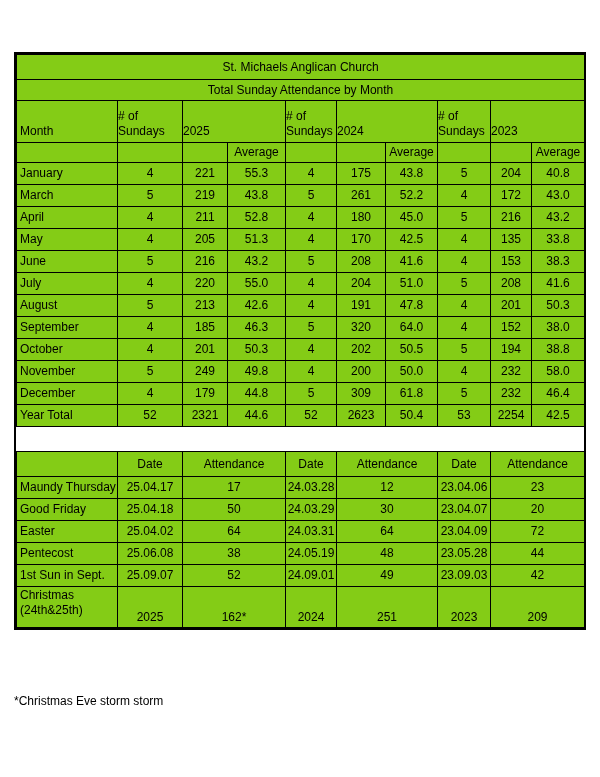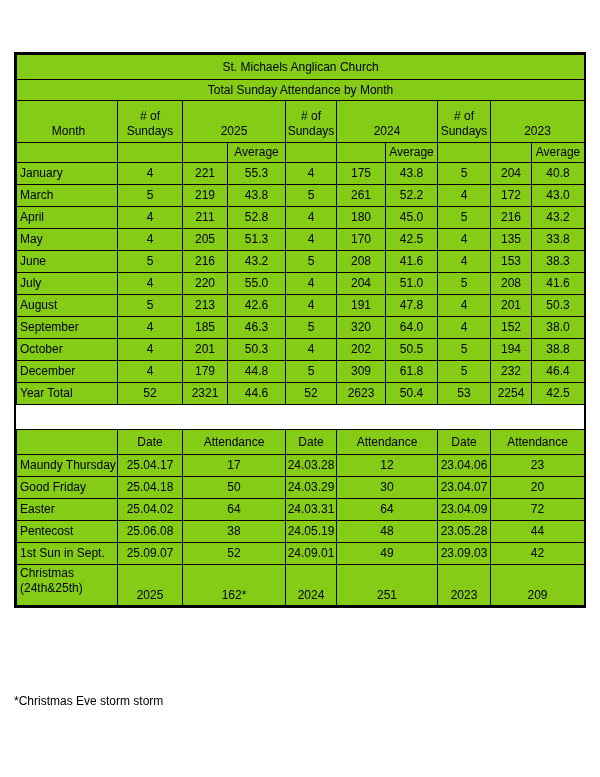--- a/index.html
+++ b/index.html
@@ -12,22 +12,22 @@
     position:absolute;left:14px;top:52px;width:572px;
     border:2px solid #000;background:#84cc16;box-sizing:border-box;
   }
   table.grid{border-collapse:collapse;table-layout:fixed;width:100%;}
   .grid td{
     border:1px solid #000;overflow:hidden;white-space:nowrap;
     padding:0;vertical-align:middle;line-height:1.25;
   }
   .r-title td{height:24px;text-align:center;font-size:12px;}
   .r-title2 td{height:20px;text-align:center;}
-  .r-head td{height:38px;vertical-align:bottom;text-align:center;white-space:normal;padding-bottom:3px;}
-  .r-head td.h-month{text-align:center;padding-left:3px;}
+  .r-head td{height:38px;vertical-align:bottom;text-align:left;white-space:normal;padding-bottom:3px;}
+  .r-head td.h-month{text-align:left;padding-left:3px;}
   .r-avg td{height:19px;text-align:center;}
   .m-body tr{height:22px;}
   .s-body tr{height:22px;}
   .c-label{text-align:left;padding-left:3px !important;}
   .c-num{text-align:center;}
   .spacer{height:24px;background:#fff;}
   .s-head td{height:24px;text-align:center;}
   .r-xmas{height:41px;}
   .r-xmas .xmas-label{vertical-align:top;padding-top:1px;}
   .r-xmas .c-num{vertical-align:bottom;padding-bottom:2px;}
@@ -184,20 +184,32 @@
             <td class="c-num">201</td>
             <td class="c-num">50.3</td>
             <td class="c-num">4</td>
             <td class="c-num">202</td>
             <td class="c-num">50.5</td>
             <td class="c-num">5</td>
             <td class="c-num">194</td>
             <td class="c-num">38.8</td>
           </tr>
           <tr>
+            <td class="c-label">November</td>
+            <td class="c-num">5</td>
+            <td class="c-num">249</td>
+            <td class="c-num">49.8</td>
+            <td class="c-num">4</td>
+            <td class="c-num">200</td>
+            <td class="c-num">50.0</td>
+            <td class="c-num">4</td>
+            <td class="c-num">232</td>
+            <td class="c-num">58.0</td>
+          </tr>
+          <tr>
             <td class="c-label">December</td>
             <td class="c-num">4</td>
             <td class="c-num">179</td>
             <td class="c-num">44.8</td>
             <td class="c-num">5</td>
             <td class="c-num">309</td>
             <td class="c-num">61.8</td>
             <td class="c-num">5</td>
             <td class="c-num">232</td>
             <td class="c-num">46.4</td>

